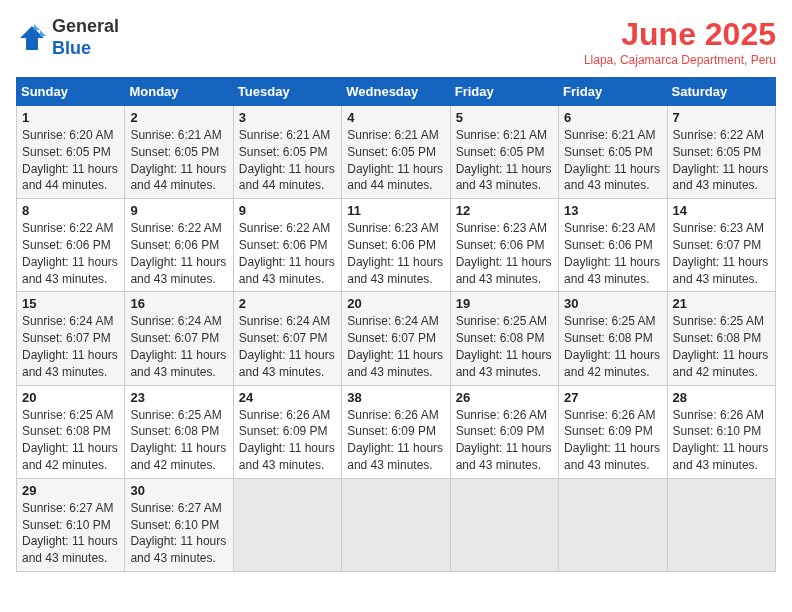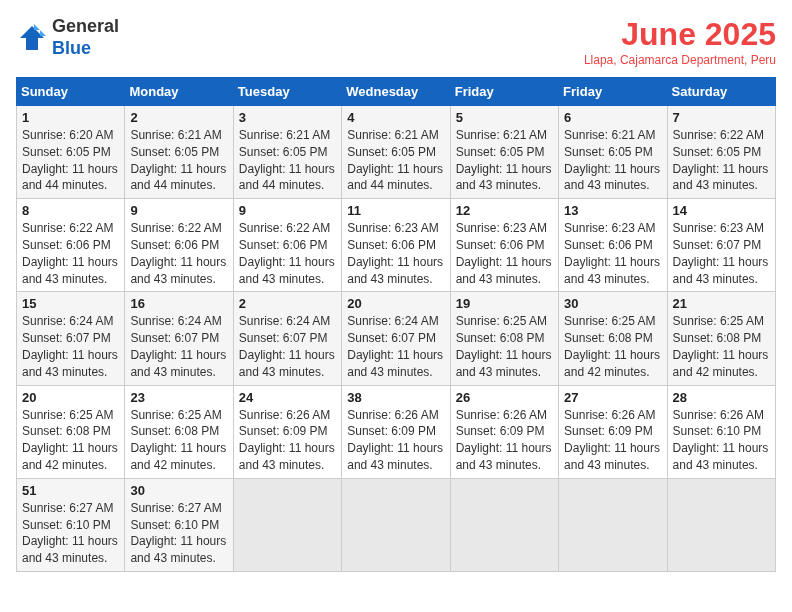--- a/index.html
+++ b/index.html
@@ -236,21 +236,21 @@
           <span class="day-number">27</span>
           <div class="day-info">Sunrise: 6:26 AM<br>Sunset: 6:09 PM<br>Daylight: 11 hours and 43 minutes.</div>
         </td>
         <td>
           <span class="day-number">28</span>
           <div class="day-info">Sunrise: 6:26 AM<br>Sunset: 6:10 PM<br>Daylight: 11 hours and 43 minutes.</div>
         </td>
       </tr>
       <tr>
         <td>
-          <span class="day-number">51</span>
+          <span class="day-number">29</span>
           <div class="day-info">Sunrise: 6:27 AM<br>Sunset: 6:10 PM<br>Daylight: 11 hours and 43 minutes.</div>
         </td>
         <td>
           <span class="day-number">30</span>
           <div class="day-info">Sunrise: 6:27 AM<br>Sunset: 6:10 PM<br>Daylight: 11 hours and 43 minutes.</div>
         </td>
         <td class="empty-cell"></td>
         <td class="empty-cell"></td>
         <td class="empty-cell"></td>
         <td class="empty-cell"></td>

